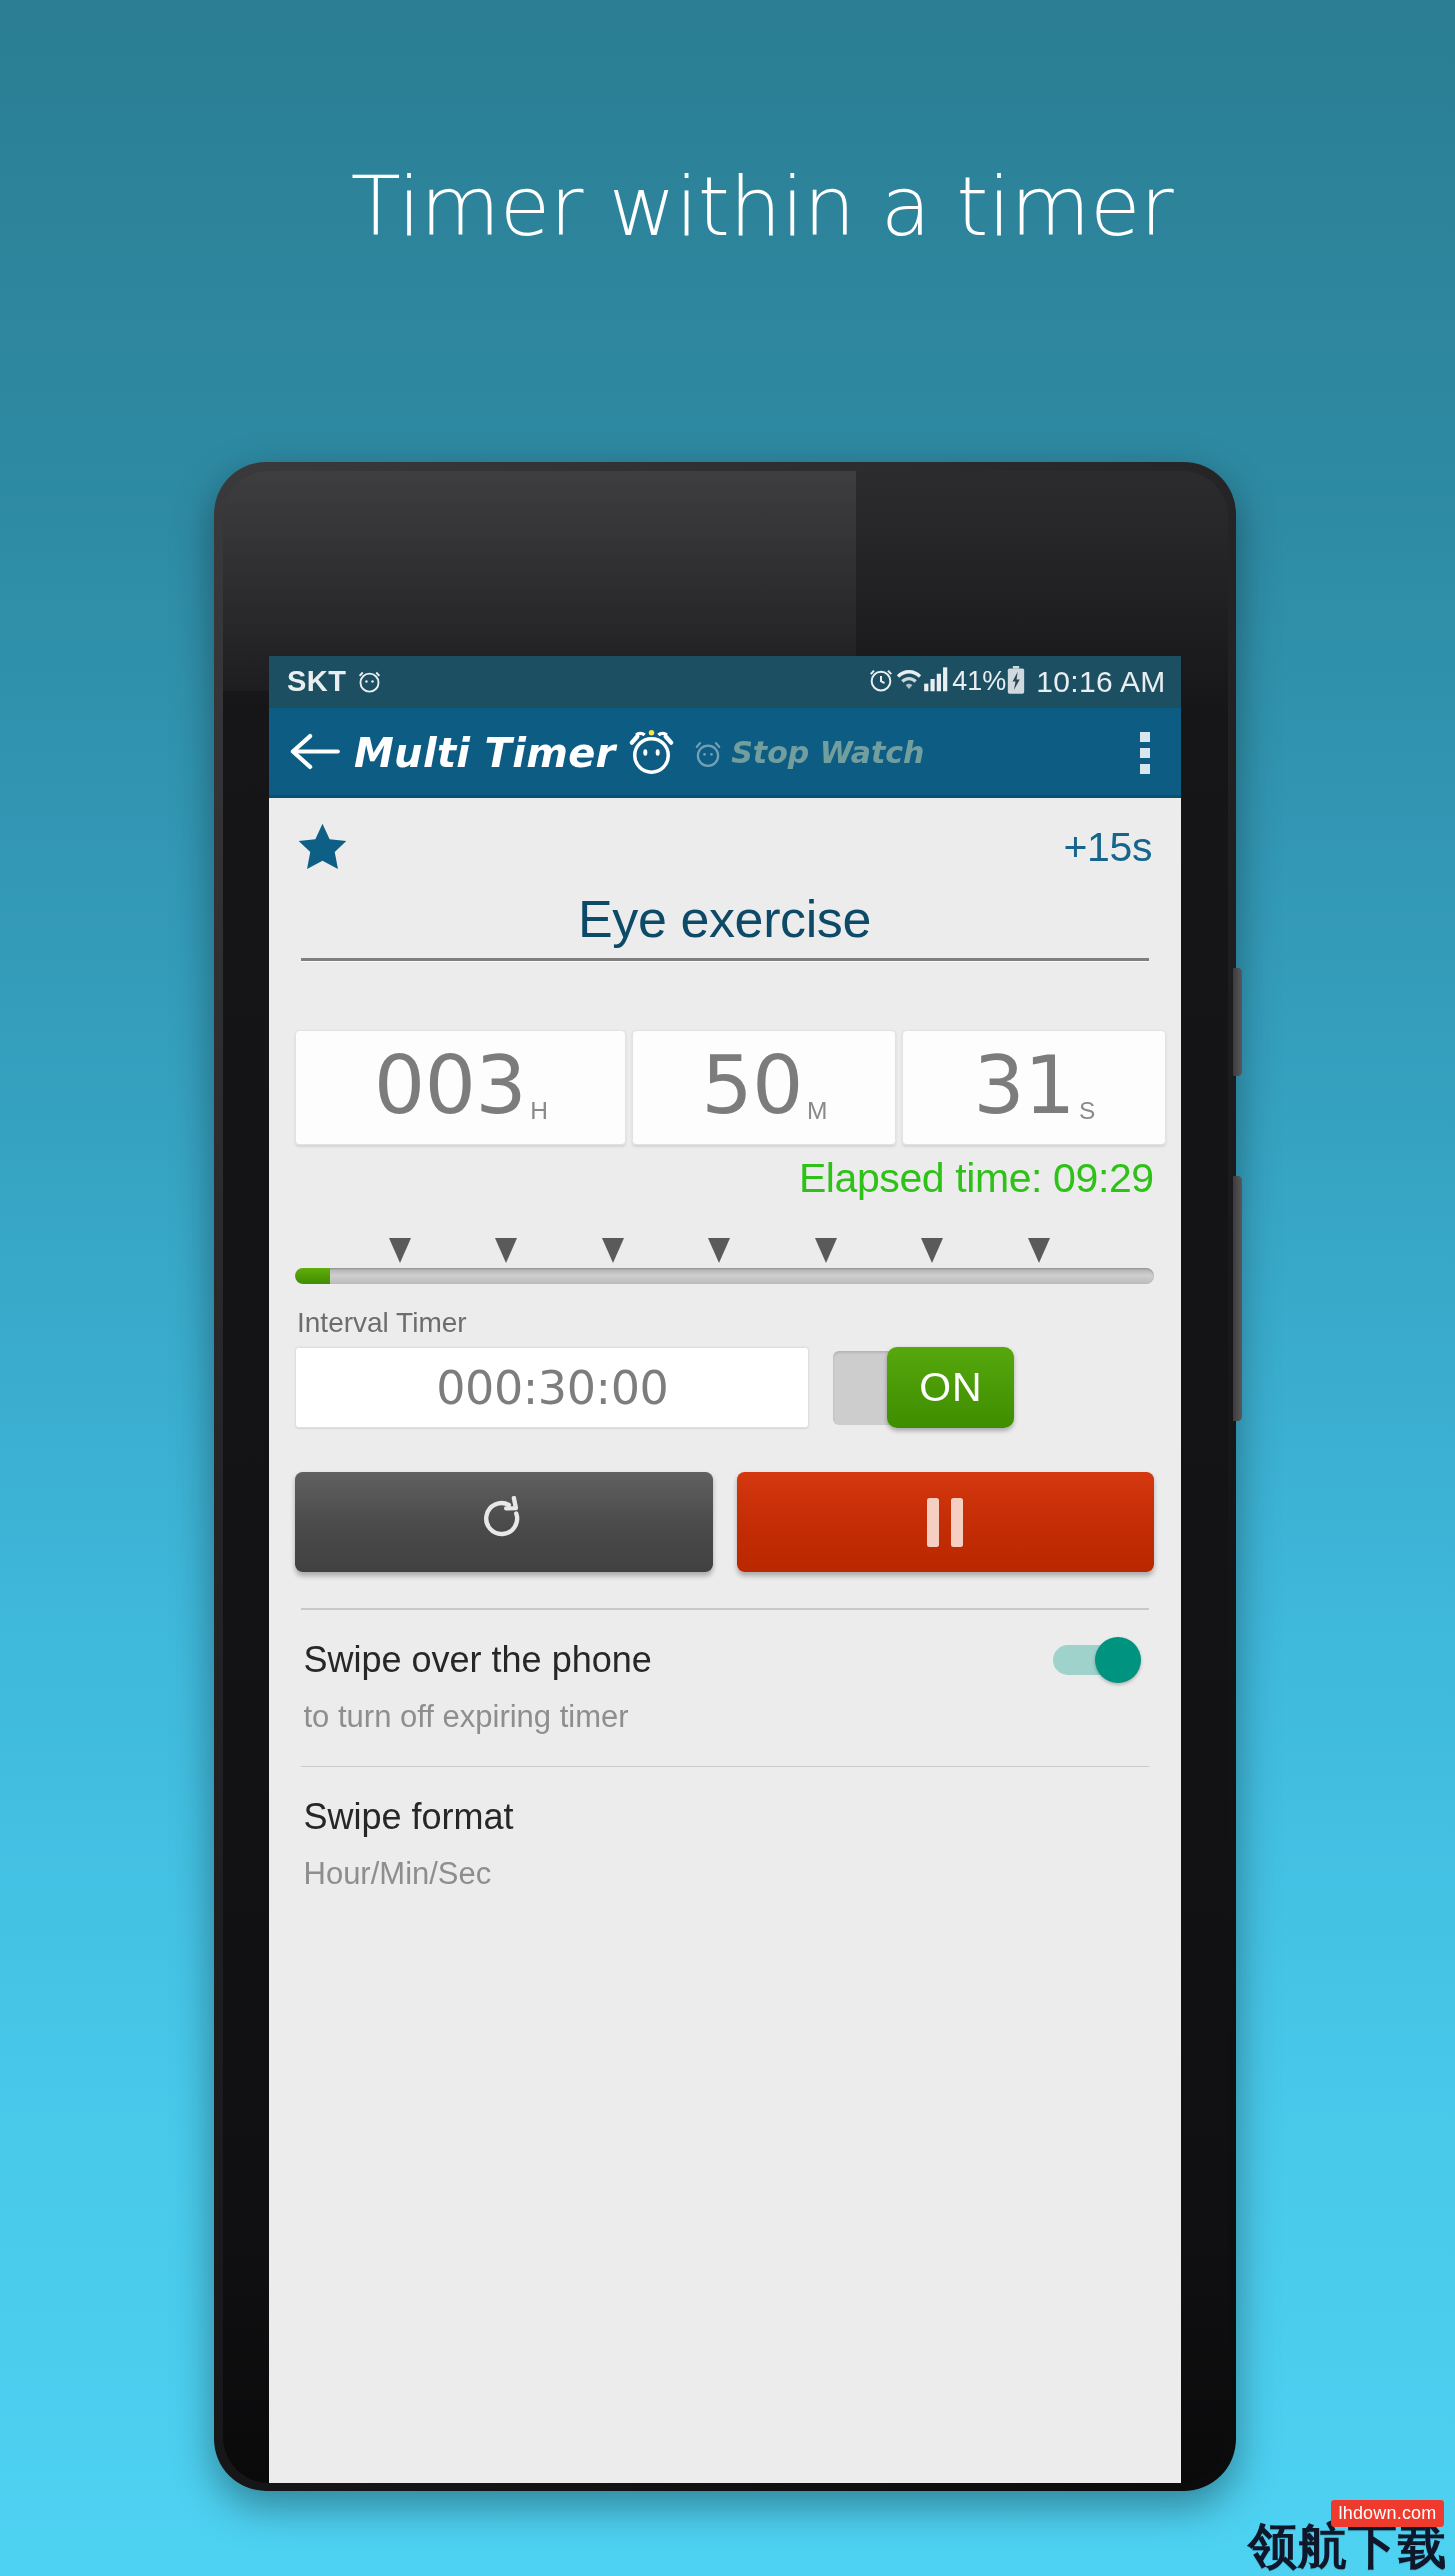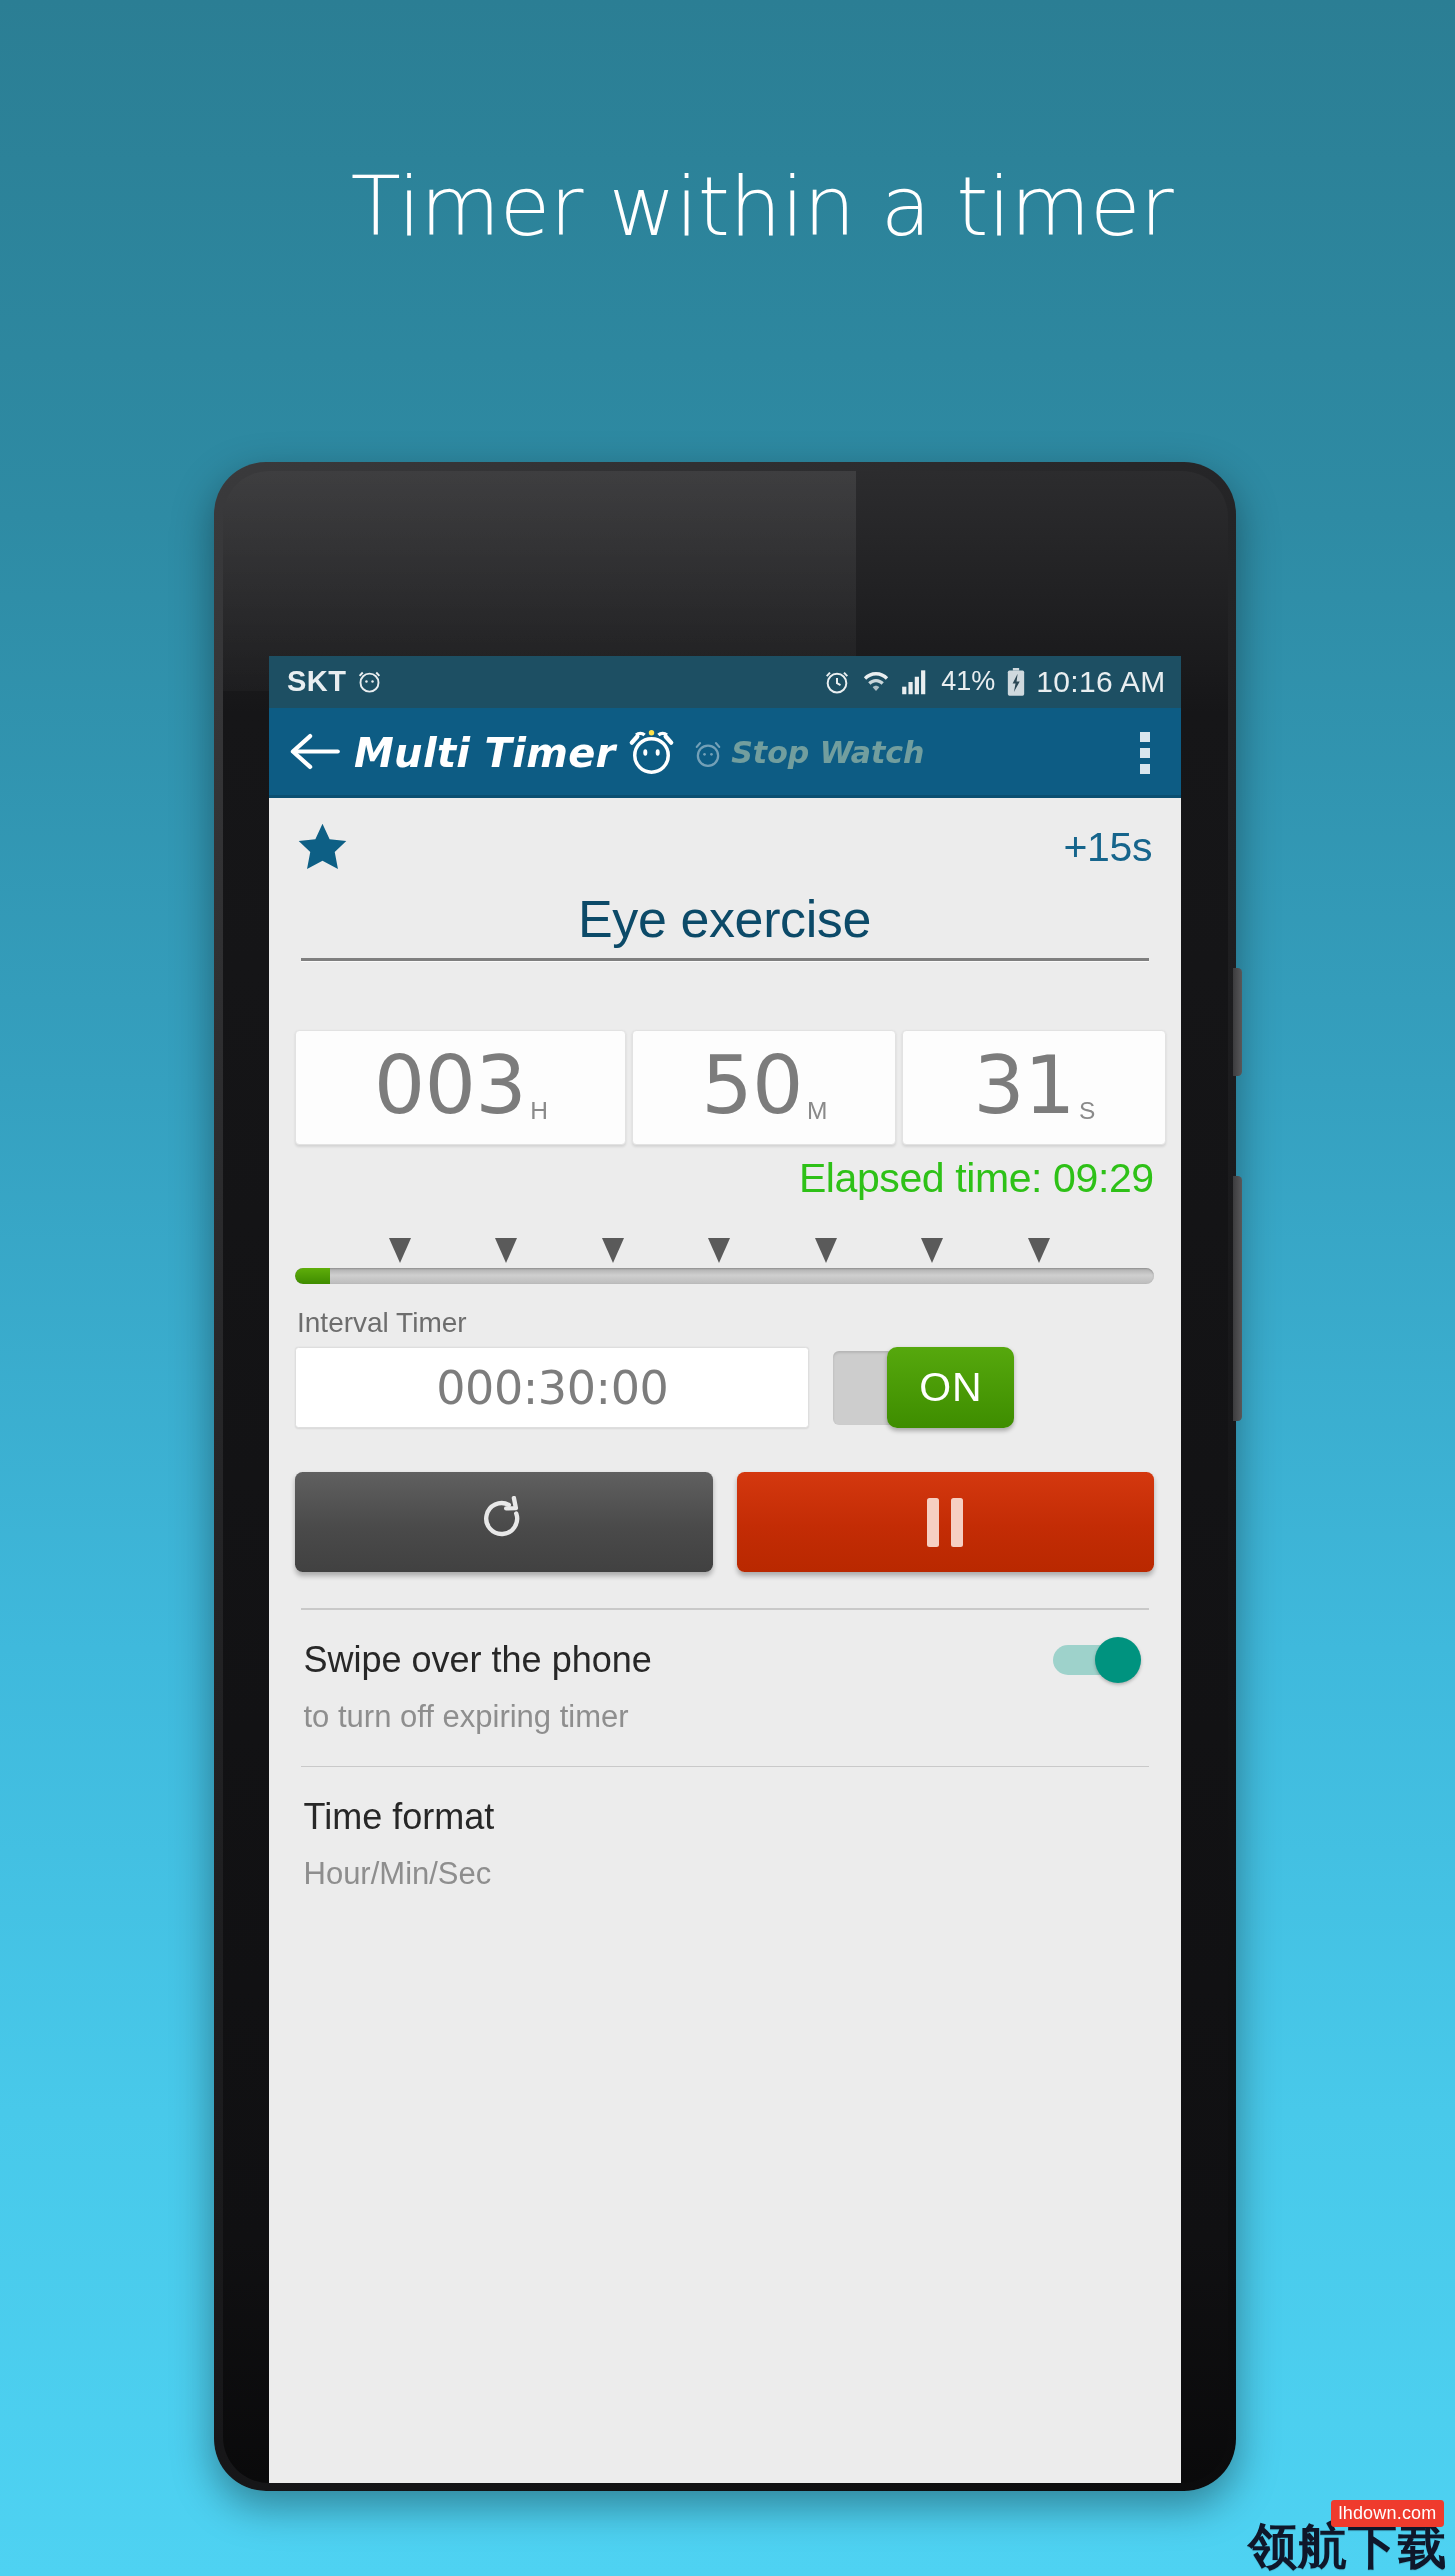--- a/index.html
+++ b/index.html
@@ -130,21 +130,21 @@
     color: #e9eef0;
     font-size: 28px;
     position: relative;
   }
   .statusbar .carrier {
     font-weight: 700;
     letter-spacing: 0.4px;
     font-size: 29px;
   }
   .sb-spacer { flex: 1; }
-  .sb-icons { display: flex; align-items: center; gap: 11px; }
+  .sb-icons { display: flex; }
   .sb-pct { font-size: 27px; font-weight: 400; margin-left: 1.7px; }
   .sb-clock { font-size: 30px; margin-left: 10px; letter-spacing: 0.3px; }
 
   .icon-alarm-sm { width: 27px; height: 27px; }
   .icon-alarm-sb { width: 28px; height: 28px; }
   .icon-wifi { width: 28px; height: 28px; }
   .icon-signal { width: 28px; height: 26px; }
   .icon-batt { width: 20px; height: 28px; }
 
   
@@ -659,21 +659,21 @@
           <div class="mini-switch">
             <div class="mini-track"></div>
             <div class="mini-thumb"></div>
           </div>
         </div>
 
         <div class="divider" style="margin-top:3.4px;"></div>
 
         <div class="setting-row">
           <div class="setting-text">
-            <div class="setting-title">Time format</div>
+            <div class="setting-title">Swipe format</div>
             <div class="setting-sub">Hour/Min/Sec</div>
           </div>
         </div>
 
       </div>
     </div>
   </div>
 
   <div class="btn-power"></div>
   <div class="btn-volume"></div>

